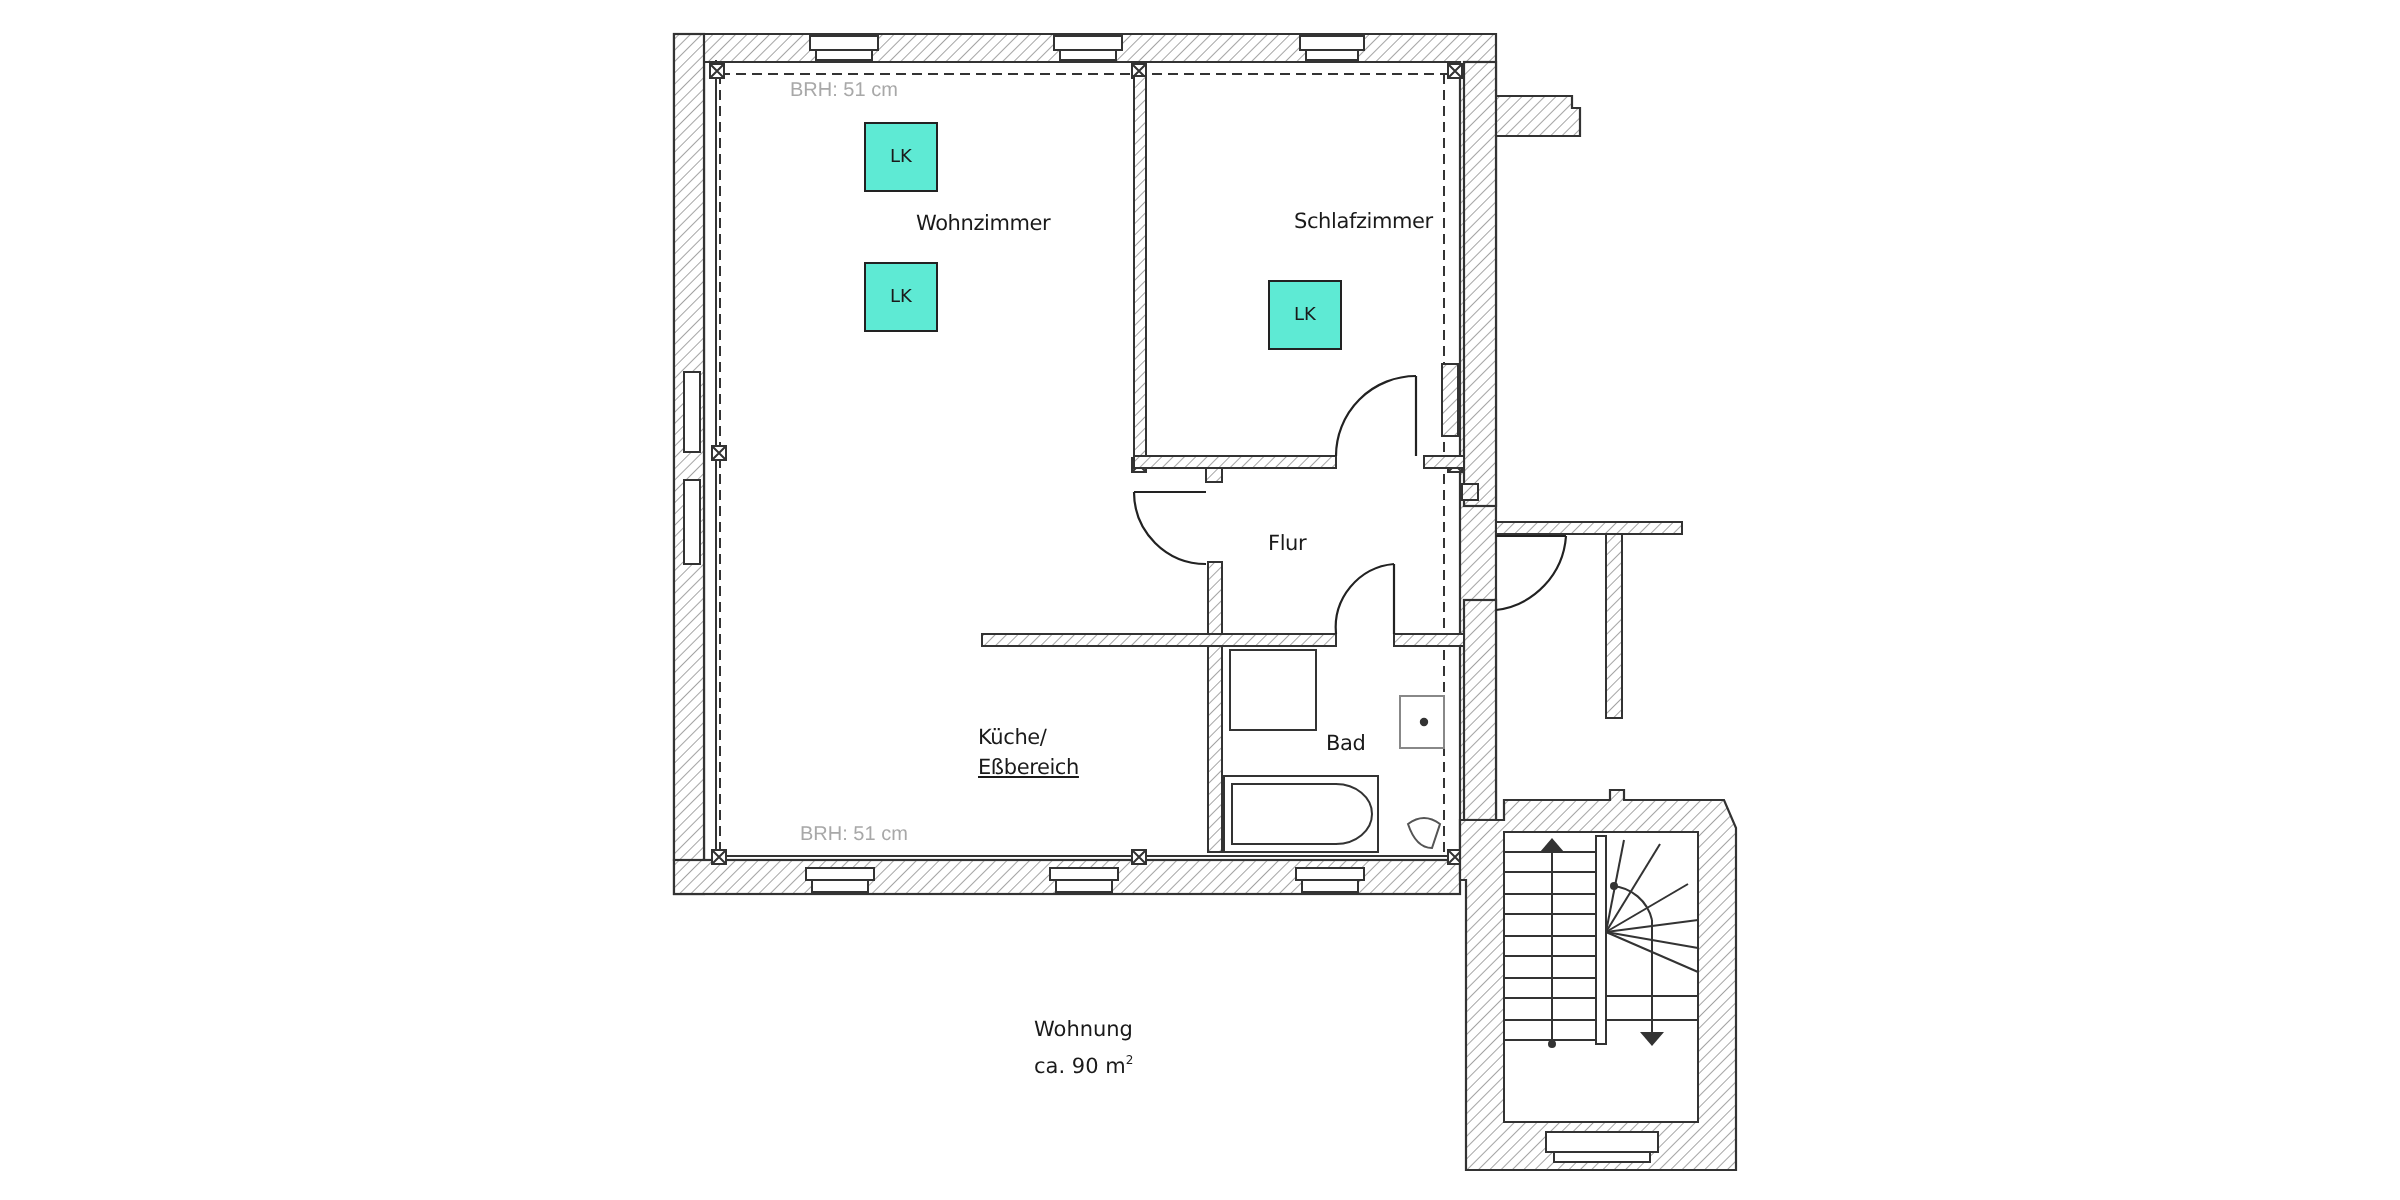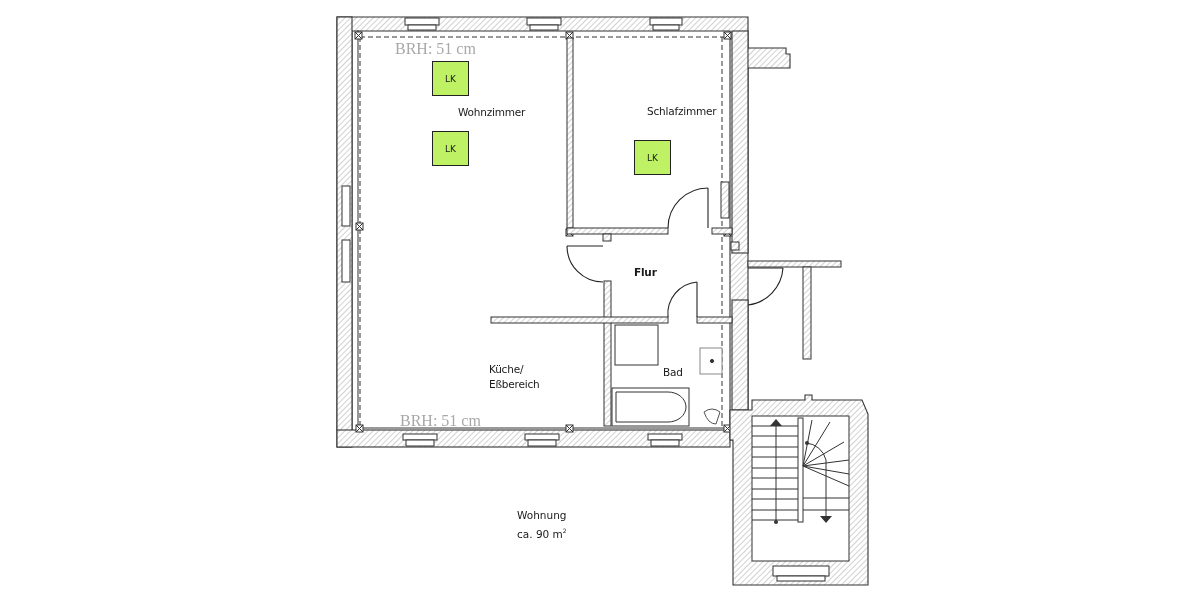--- a/index.html
+++ b/index.html
@@ -1,20 +1,20 @@
 <!DOCTYPE html>
 <html><head>
 <meta charset="utf-8">
 <style>
   html, body { margin:0; padding:0; background:#ffffff; }
   body { width:1200px; height:600px; overflow:hidden; position:relative; font-family:"Liberation Sans", sans-serif; }
   #plan { position:absolute; left:0; top:0; width:1200px; height:600px; }
   .lbl { position:absolute; font-family:"DejaVu Sans", sans-serif; font-size:10.5px; color:#1a1a1a; white-space:nowrap; letter-spacing:-0.2px; }
-  .brh { position:absolute; font-family:Liberation Serif, serif; font-size:16px; color:#a8a8a8; white-space:nowrap; }
-  .lk { position:absolute; width:37px; height:35px; border:1.2px solid #222; box-sizing:border-box; display:flex; align-items:center; justify-content:center; font-family:"DejaVu Sans", sans-serif; font-size:9px; color:#1a1a1a; background:#bef264; }
+  .brh { position:absolute; font-family:Liberation Sans, sans-serif; font-size:10px; color:#a8a8a8; white-space:nowrap; }
+  .lk { position:absolute; width:37px; height:35px; border:1.2px solid #222; box-sizing:border-box; display:flex; align-items:center; justify-content:center; font-family:"DejaVu Sans", sans-serif; font-size:9px; color:#1a1a1a; background:#5eead4; }
   .area { position:absolute; font-family:"DejaVu Sans", sans-serif; font-size:10.5px; color:#1a1a1a; line-height:16px; }
   sup { font-size:6px; }
 </style>
 </head>
 <body>
 
 <svg id="plan" viewBox="0 0 1200 600" xmlns="http://www.w3.org/2000/svg">
   <defs>
     <pattern id="hatch" patternUnits="userSpaceOnUse" width="4" height="4" patternTransform="rotate(45)">
       <rect width="4" height="4" fill="#ffffff"></rect>
@@ -190,21 +190,21 @@
 
 <div class="brh" style="left:395px;top:40px;">BRH: 51  cm</div>
 <div class="brh" style="left:400px;top:412px;">BRH: 51  cm</div>
 
 <div class="lk" style="left:432px;top:61px;">LK</div>
 <div class="lk" style="left:432px;top:131px;">LK</div>
 <div class="lk" style="left:634px;top:140px;">LK</div>
 
 <div class="lbl" style="left:458px;top:106px;">Wohnzimmer</div>
 <div class="lbl" style="left:647px;top:105px;">Schlafzimmer</div>
-<div class="lbl" style="left:634px;top:266px;font-weight:bold;">Flur</div>
+<div class="lbl" style="left:634px;top:266px;">Flur</div>
 <div class="lbl" style="left:663px;top:366px;">Bad</div>
 <div class="lbl" style="left:489px;top:363px;">Küche/</div>
-<div class="lbl" style="left:489px;top:378px;">Eßbereich</div>
+<div class="lbl" style="left:489px;top:378px;text-decoration:underline;">Eßbereich</div>
 
 <div class="area" style="left:517px;top:507px;">
   <div>Wohnung</div>
   <div><span>ca.  90  m</span><sup>2</sup></div>
 </div>
 
 </body></html>

